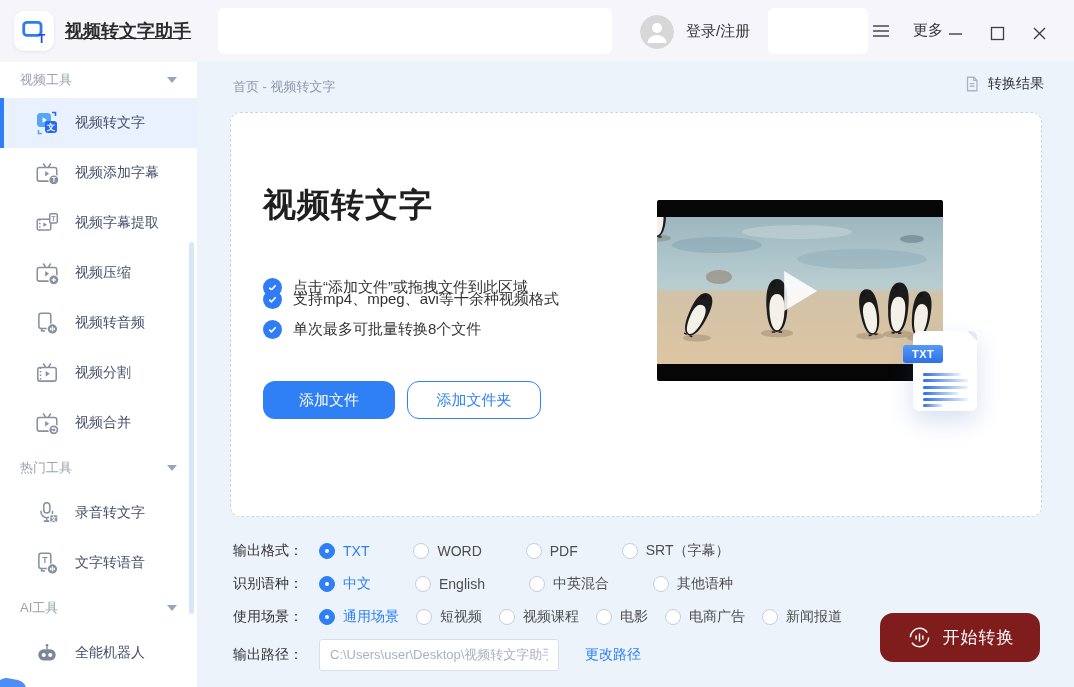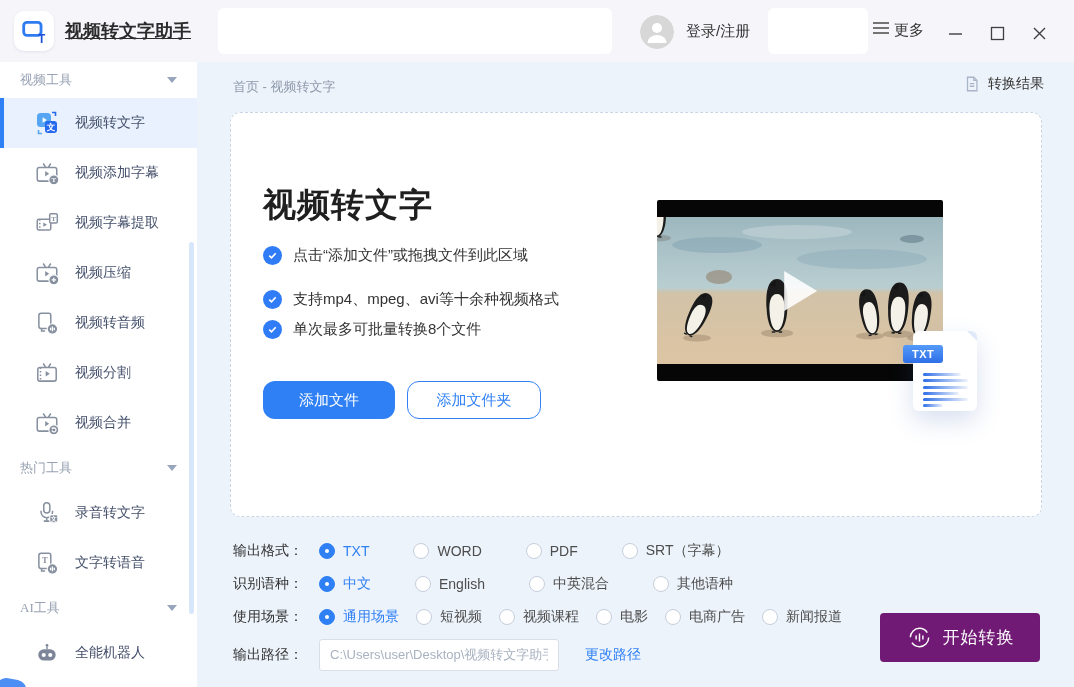--- a/index.html
+++ b/index.html
@@ -10,28 +10,28 @@
   .app-brand{position:absolute;left:14px;top:11px;display:flex;align-items:center;gap:11px;}
   .app-icon{width:40px;height:40px;background:#fff;border-radius:10px;display:flex;
             align-items:center;justify-content:center;box-shadow:0 1px 3px rgba(120,130,160,.15);}
   .app-title{font-size:18px;font-weight:700;color:#2b2b2b;text-decoration:underline;}
   .tb-panel{position:absolute;top:8px;height:46px;background:#fff;border-radius:6px;}
   .p1{left:218px;width:394px;}
   .p2{left:768px;width:100px;}
   .avatar{position:absolute;left:640px;top:15px;width:34px;height:34px;border-radius:50%;
           overflow:hidden;cursor:pointer;}
   .login{position:absolute;left:686px;top:22px;font-size:15px;color:#333;cursor:pointer;}
-  .more{position:absolute;left:872px;top:21px;display:flex;align-items:flex-start;gap:4px;
+  .more{position:absolute;left:872px;top:21px;display:flex;align-items:center;gap:23px;
         font-size:15px;color:#333;cursor:pointer;}
   .winbtn{position:absolute;top:23px;width:20px;height:20px;display:flex;align-items:center;
           justify-content:center;cursor:pointer;}
   .winbtn.min{left:945px;} .winbtn.max{left:987px;} .winbtn.close{left:1029px;}
   
   .sidebar{position:absolute;top:62px;left:0;width:197px;bottom:0;background:#fff;
-           border-right:1px solid #ef4444;font-family:Liberation Serif, serif;}
+           border-right:1px solid #ef4444;}
   .side-section{height:36px;display:flex;align-items:center;justify-content:space-between;
                 padding:0 20px;font-size:13px;color:#98a2b3;cursor:pointer;}
   .side-section.mt{height:40px;}
   .caret{width:0;height:0;border-left:5px solid transparent;border-right:5px solid transparent;
          border-top:6px solid #98a6bd;}
   .side-item{height:50px;display:flex;align-items:center;gap:15px;padding-left:34px;
              font-size:14px;color:#45506b;position:relative;cursor:pointer;}
   .side-item.active{background:#e8f1fd;}
   .side-item.active::before{content:'';position:absolute;left:0;top:0;bottom:0;width:4px;background:#2f80f5;}
   .sicon{width:26px;height:26px;display:flex;align-items:center;justify-content:center;}
@@ -40,21 +40,21 @@
               border-radius:10px 10px 0 0;transform:rotate(10deg);}
   
   .main{position:absolute;left:197px;top:62px;width:877px;bottom:0;background:#edf3fb;}
   .breadcrumb{position:absolute;left:36px;top:16px;font-size:13px;color:#8e99ab;cursor:pointer;}
   .results{position:absolute;right:30px;top:13px;display:flex;align-items:center;gap:7px;
            font-size:14px;color:#333;cursor:pointer;}
   .dropzone{position:absolute;left:33px;top:50px;width:810px;height:403px;background:#fff;
             border:1px dashed #c9d4e4;border-radius:10px;}
   .hero-title{position:absolute;left:32px;top:70px;font-size:33px;font-weight:700;color:#1f1f1f;letter-spacing:1px;}
   .bullet{position:absolute;left:32px;display:flex;align-items:center;gap:11px;font-size:15px;color:#333;height:20px;}
-  .b1{top:132px;} .b2{top:176px;} .b3{top:206px;}
+  .b1{top:164px;} .b2{top:176px;} .b3{top:206px;}
   .check{width:19px;height:19px;border-radius:50%;background:#2f7cf6;display:flex;
          align-items:center;justify-content:center;flex:none;}
   .btn{position:absolute;top:268px;height:38px;display:flex;align-items:center;justify-content:center;
        font-size:15px;border-radius:12px;cursor:pointer;box-sizing:border-box;}
   .btn-primary{left:32px;width:132px;background:#2f80f5;color:#fff;}
   .btn-outline{left:176px;width:134px;background:#fff;border:1px solid #2f80f5;color:#2f80f5;}
   .video{position:absolute;left:426px;top:87px;width:286px;height:181px;background:#060606;
          border-radius:2px;cursor:pointer;}
   .photo{position:absolute;top:17px;left:0;width:286px;height:147px;}
   .play{position:absolute;left:50%;top:50%;transform:translate(-48%,-50%);width:0;height:0;
@@ -78,22 +78,22 @@
   .radio{width:16px;height:16px;border-radius:50%;border:1px solid #c6cedb;background:#fff;
          box-sizing:border-box;position:relative;flex:none;}
   .opt.selected .radio{background:#2f80f5;border-color:#2f80f5;}
   .opt.selected .radio::after{content:'';position:absolute;left:5px;top:5px;width:4px;height:4px;
          background:#fff;border-radius:50%;}
   .opt.selected .lbl{color:#2f80f5;}
   .path-row{display:flex;align-items:center;margin-top:8px;font-size:14px;color:#333;}
   .path-input{width:218px;height:30px;border:1px solid #d8dfe9;border-radius:3px;padding:0 10px;
          font-size:13px;color:#a9b2c1;background:#fff;font-family:"Liberation Sans",sans-serif;outline:none;}
   .change-path{margin-left:26px;color:#2f80f5;cursor:pointer;}
-  .convert{position:absolute;left:683px;top:551px;width:160px;height:49px;background:#701a75;
-         border:none;border-radius:4px;color:#fdfdfd;font-size:17px;letter-spacing:1px;
+  .convert{position:absolute;left:683px;top:551px;width:160px;height:49px;background:#7f1d1d;
+         border:none;border-radius:13px;color:#fdfdfd;font-size:17px;letter-spacing:1px;
          display:flex;align-items:center;justify-content:center;gap:10px;cursor:pointer;
          font-family:Liberation Mono, monospace;}
 </style>
 </head>
 <body>
 
 <div class="titlebar">
   <div class="app-brand">
     <div class="app-icon">
       <svg width="26" height="26" viewBox="0 0 24 24">

